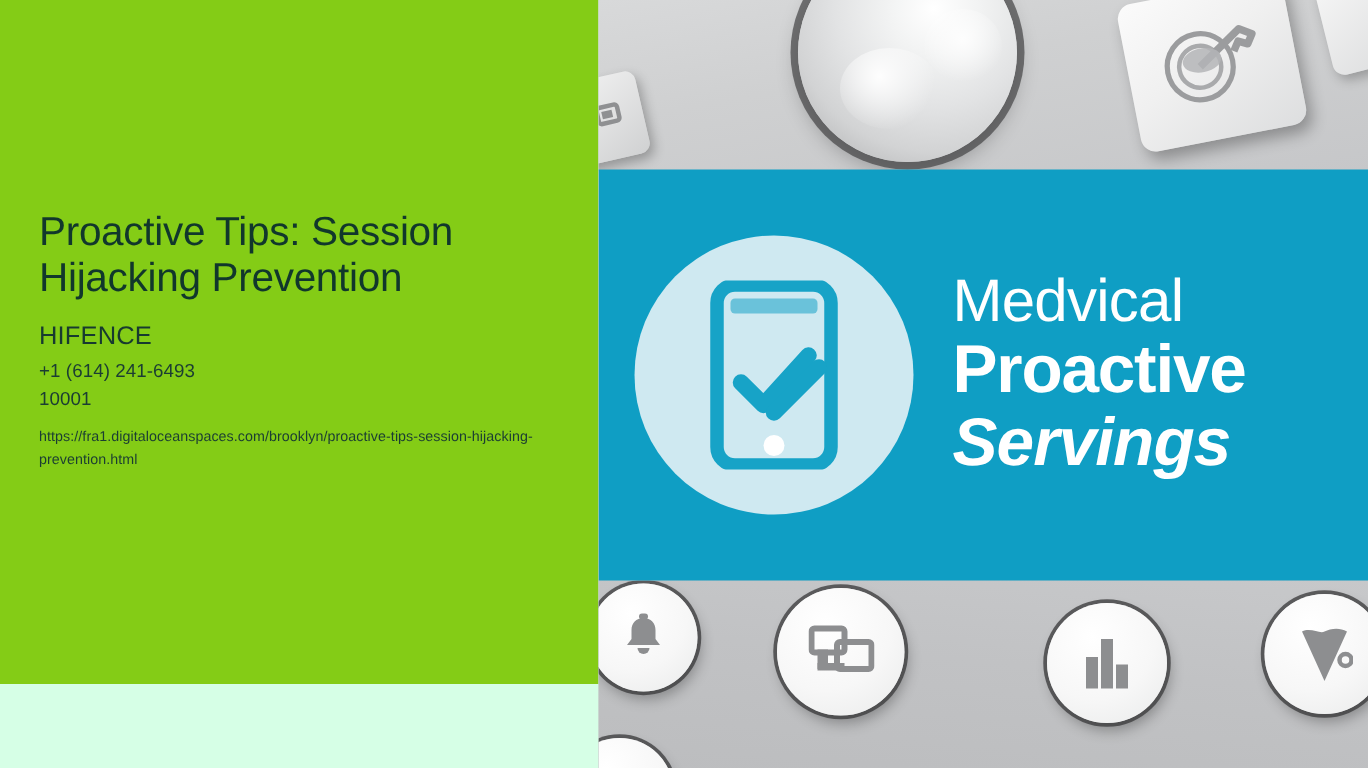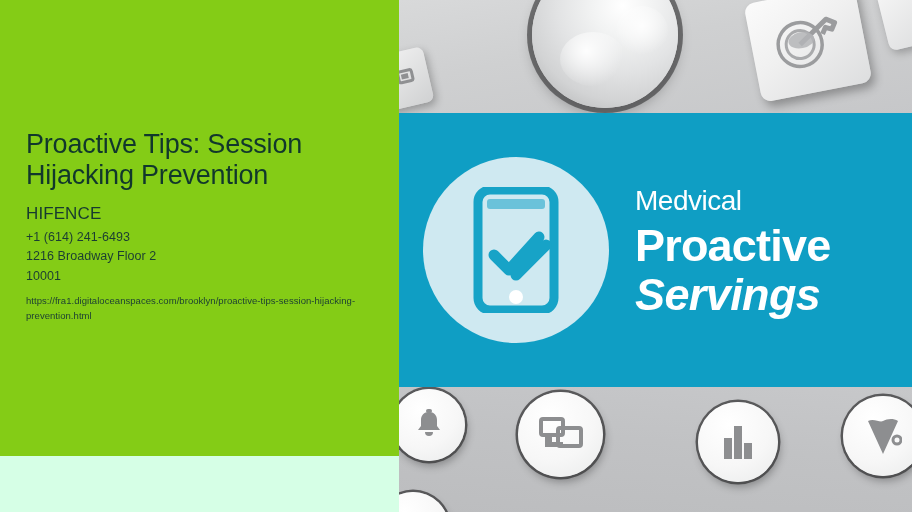--- a/index.html
+++ b/index.html
@@ -195,21 +195,21 @@
     display: flex;
     align-items: center;
     justify-content: center;
   }
   .banner-text {
     margin-left: 26px;
     color: #ffffff;
     white-space: nowrap;
   }
   .bt-1 {
-    font-size: 28px;
+    font-size: 40px;
     line-height: 42px;
     font-weight: 400;
     letter-spacing: -0.5px;
   }
   .bt-2 {
     font-size: 45px;
     line-height: 47px;
     font-weight: 700;
     letter-spacing: -0.8px;
   }
@@ -227,21 +227,20 @@
 <div class="page">
 
   <div class="left-panel">
     <div class="text-block">
       <h1 class="page-title">Proactive Tips: Session Hijacking Prevention</h1>
 
       <div class="company-name">HIFENCE</div>
 
       <div class="contact-line">+1 (614) 241-6493</div>
 
-      <div class="contact-line">1216 Broadway Floor 2</div>
 
 
       <div class="contact-line">10001</div>
 
       <div class="url-line">https://fra1.digitaloceanspaces.com/brooklyn/proactive-tips-session-hijacking-prevention.html</div>
     </div>
   </div>
 
   <div class="right-panel">
 

